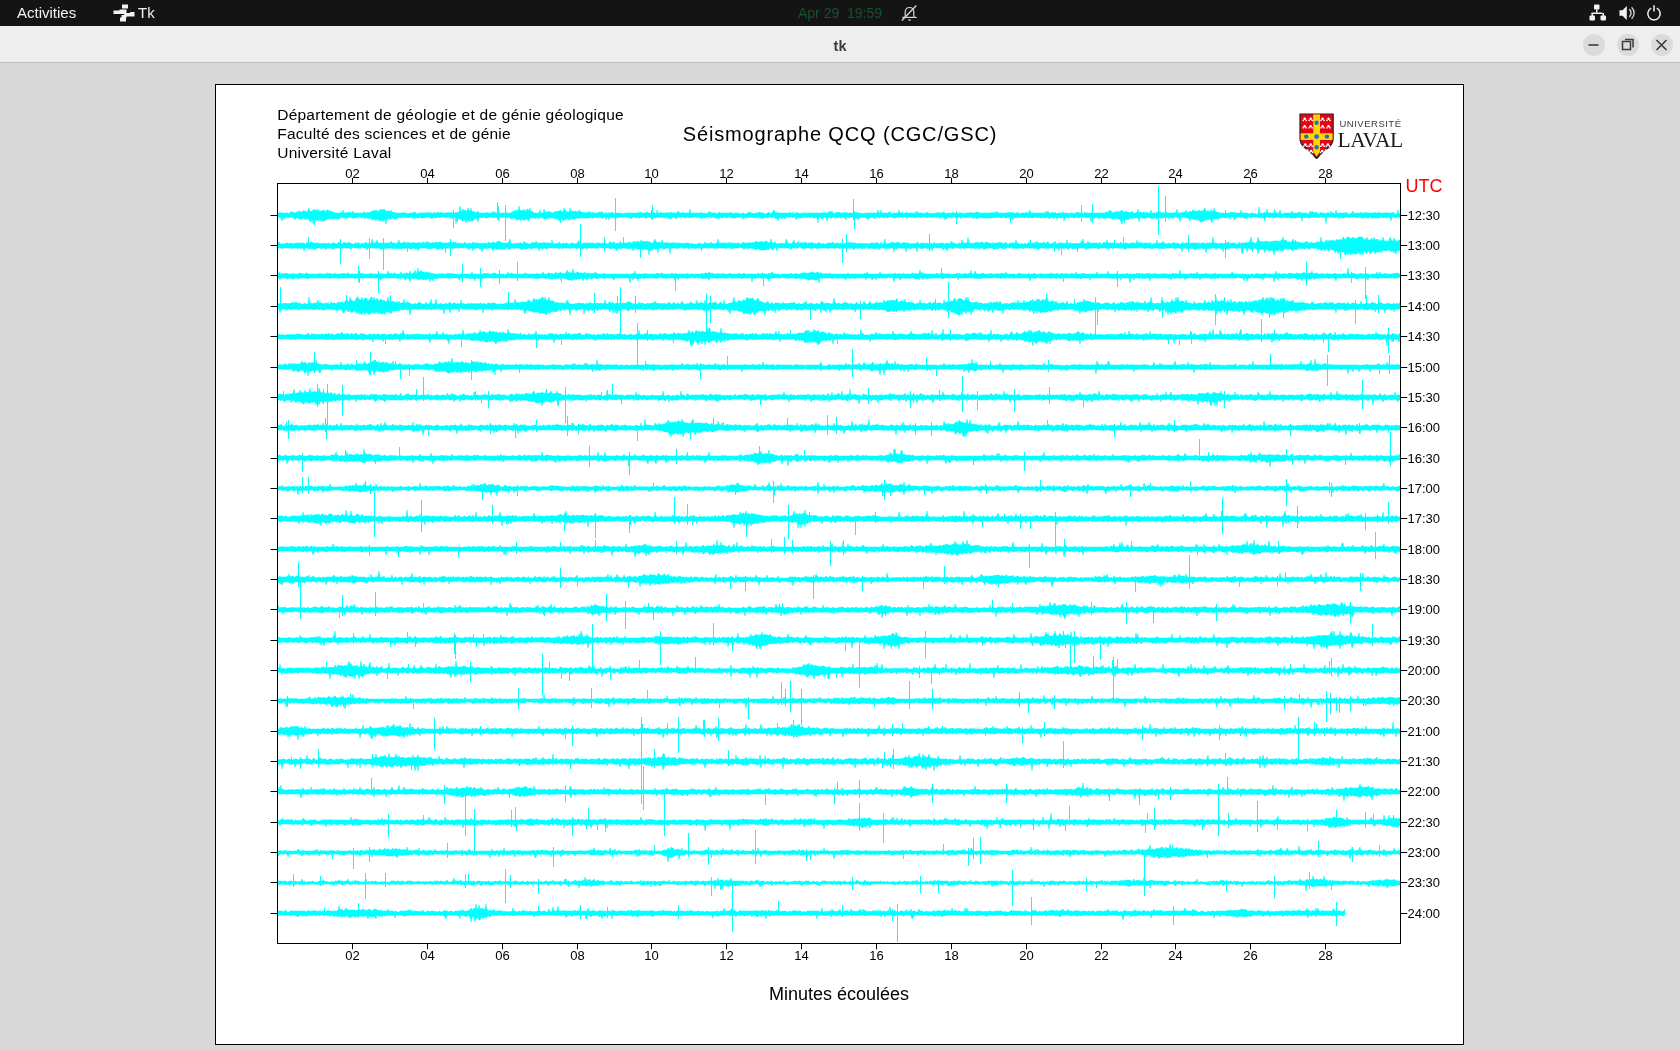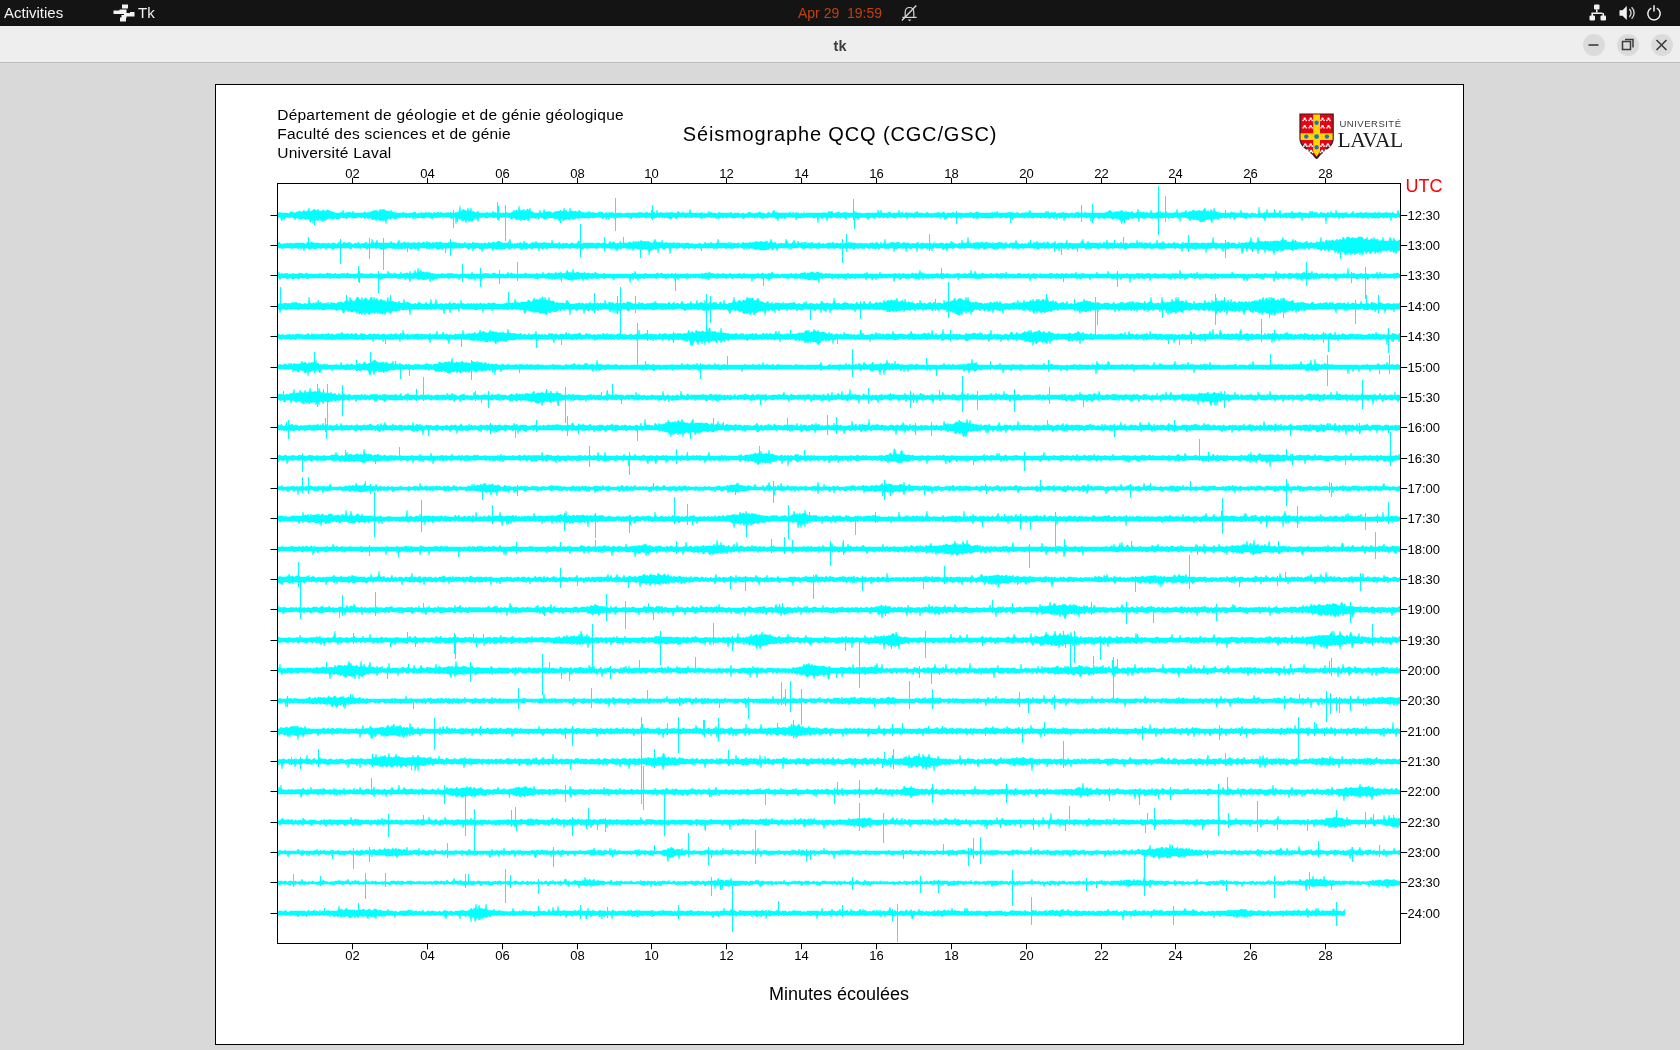--- a/index.html
+++ b/index.html
@@ -1,21 +1,21 @@
 <!DOCTYPE html>
 <html><head><meta charset="utf-8"><title>tk</title><style>
 html,body{margin:0;padding:0;width:1680px;height:1050px;overflow:hidden;background:#d9d9d9;font-family:"Liberation Sans",sans-serif;}
 .abs{position:absolute;}
 #topbar{left:0;top:0;width:1680px;height:26px;background:#141414;color:#f3f3f3;}
 #titlebar{left:0;top:26px;width:1680px;height:37px;background:#eeeeee;border-bottom:1px solid #bdbdbd;box-sizing:border-box;}
 #winbg{left:0;top:63px;width:1680px;height:987px;background:#d9d9d9;}
 #canvas{left:215px;top:84px;width:1247px;height:959px;background:#ffffff;border:1px solid #000;}
-#activities{left:4px;top:0;height:26px;line-height:26px;font-size:15px;color:#f3f3f3;}
+#activities{left:17px;top:0;height:26px;line-height:26px;font-size:15px;color:#f3f3f3;}
 #tkapp{left:138px;top:0;height:26px;line-height:26px;font-size:15px;color:#f3f3f3;}
-#clock{left:0;top:0;width:1680px;height:26px;line-height:26px;font-size:14px;text-align:center;color:#c2410c;}
+#clock{left:0;top:0;width:1680px;height:26px;line-height:26px;font-size:14px;text-align:center;color:#14532d;}
 #tktitle{left:0;top:26px;width:1680px;height:37px;line-height:40px;font-size:14.5px;font-weight:bold;color:#3c3c3c;text-align:center;}
 .wbtn{top:34px;width:22px;height:22px;border-radius:50%;background:#dbdbdb;}
 svg{position:absolute;left:0;top:0;}
 </style></head>
 <body>
 <div class="abs" id="topbar"></div>
 <div class="abs" id="titlebar"></div>
 <div class="abs" id="winbg"></div>
 <div class="abs" id="canvas"></div>
 <div class="abs" id="activities">Activities</div>

